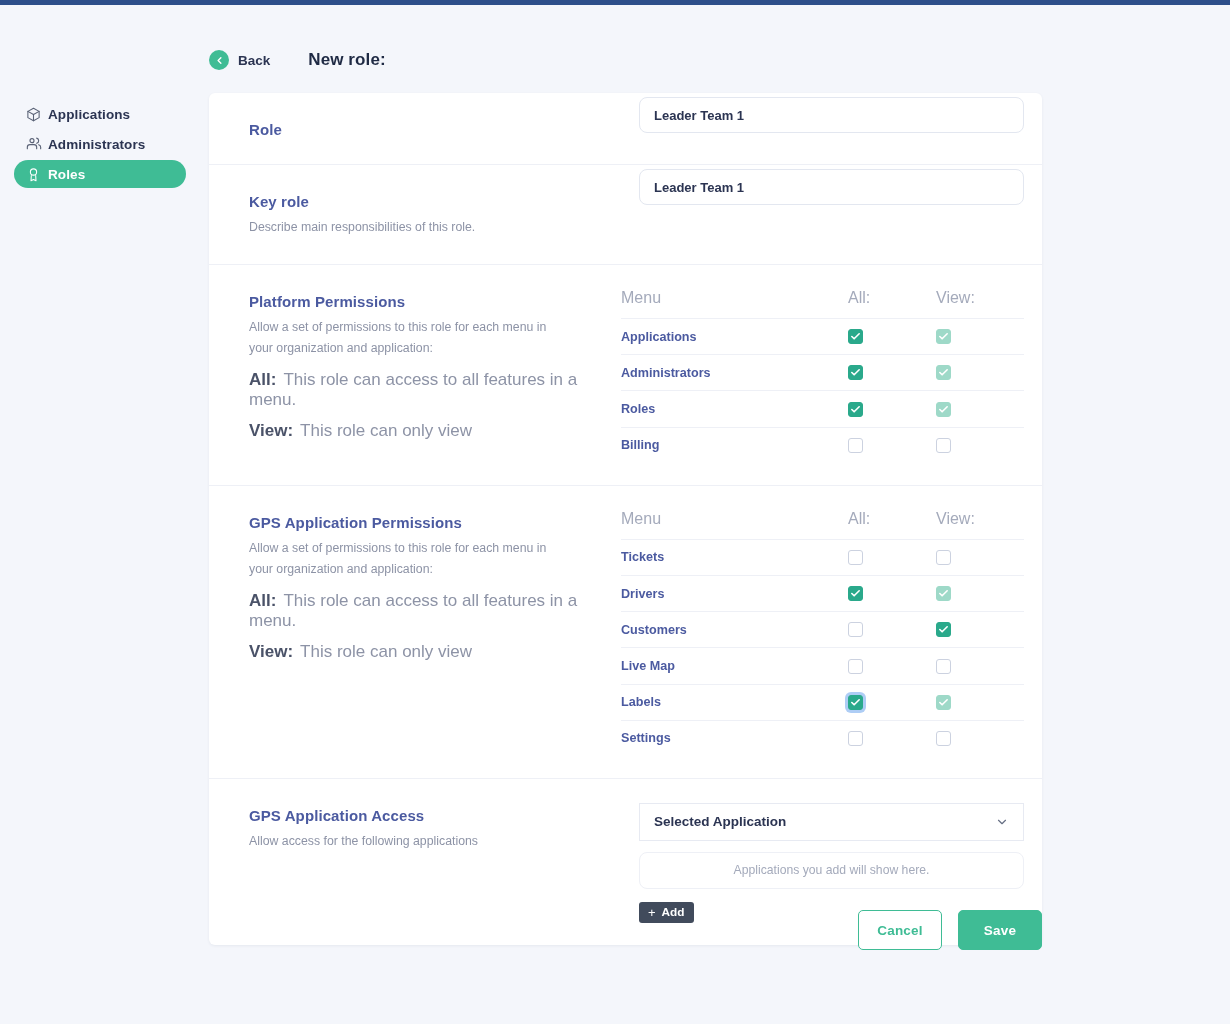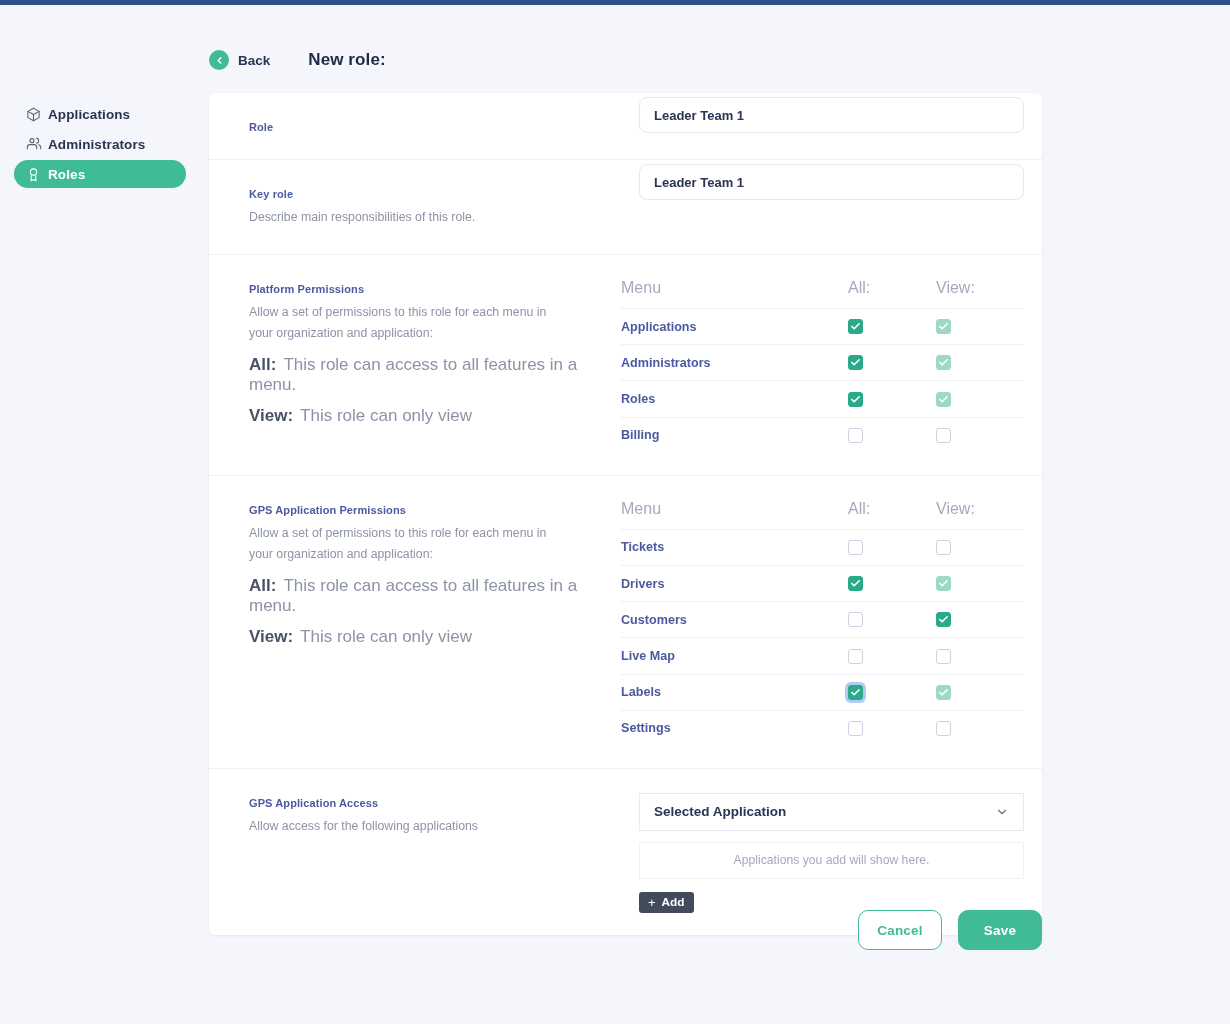--- a/index.html
+++ b/index.html
@@ -91,21 +91,21 @@
   .section:last-child { border-bottom: none; }
   .sec-left {
     width: 430px;
     padding: 28px 0 26px 40px;
   }
   .sec-right {
     flex: 1;
     padding: 24px 18px 22px 0;
   }
   .sec-title {
-    font-size: 11px;
+    font-size: 15px;
     font-weight: bold;
     color: #4b5aa0;
     letter-spacing: .1px;
   }
   .sec-desc {
     margin-top: 7px;
     font-size: 12.3px;
     line-height: 1.72;
     color: #8d93a6;
     max-width: 300px;
@@ -199,21 +199,21 @@
     cursor: pointer;
   }
   .select-label {
     font-size: 13.5px; font-weight: bold; color: #2b3452;
   }
   .chev { color: #666f84; display: flex; }
   .empty-box {
     margin-top: 11px;
     width: 385px; height: 37px;
     border: 1px solid #eef0f6;
-    border-radius: 0;
+    border-radius: 8px;
     display: flex; align-items: center; justify-content: center;
     font-size: 12.2px;
     color: #a4aabb;
   }
   .add-btn {
     margin-top: 13px;
     display: inline-flex; align-items: center;
     gap: 6px;
     height: 21px;
     padding: 0 9px;
@@ -230,21 +230,21 @@
 
   
   #footer {
     position: absolute; left: 209px; top: 910px;
     width: 833px;
     display: flex; justify-content: flex-end; align-items: center;
     gap: 16px;
   }
   .btn {
     height: 40px;
-    border-radius: 10px;
+    border-radius: 5px;
     font-size: 13.5px;
     font-weight: bold;
     font-family: "Liberation Sans", sans-serif;
     cursor: pointer;
     letter-spacing: .2px;
   }
   .btn-cancel {
     width: 84px;
     background: #fff;
     color: #3fbc95;

